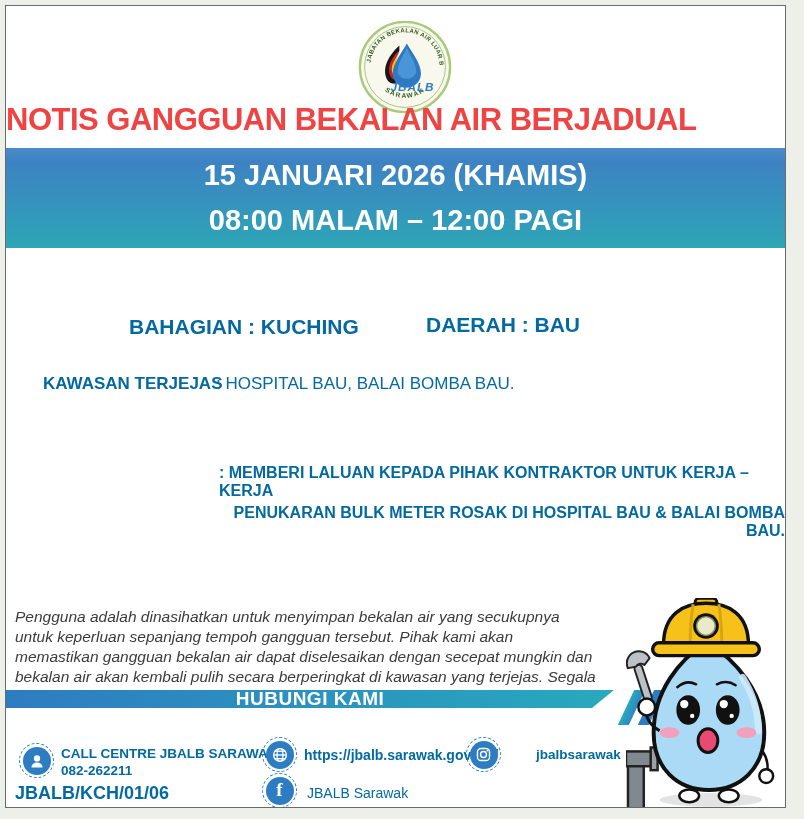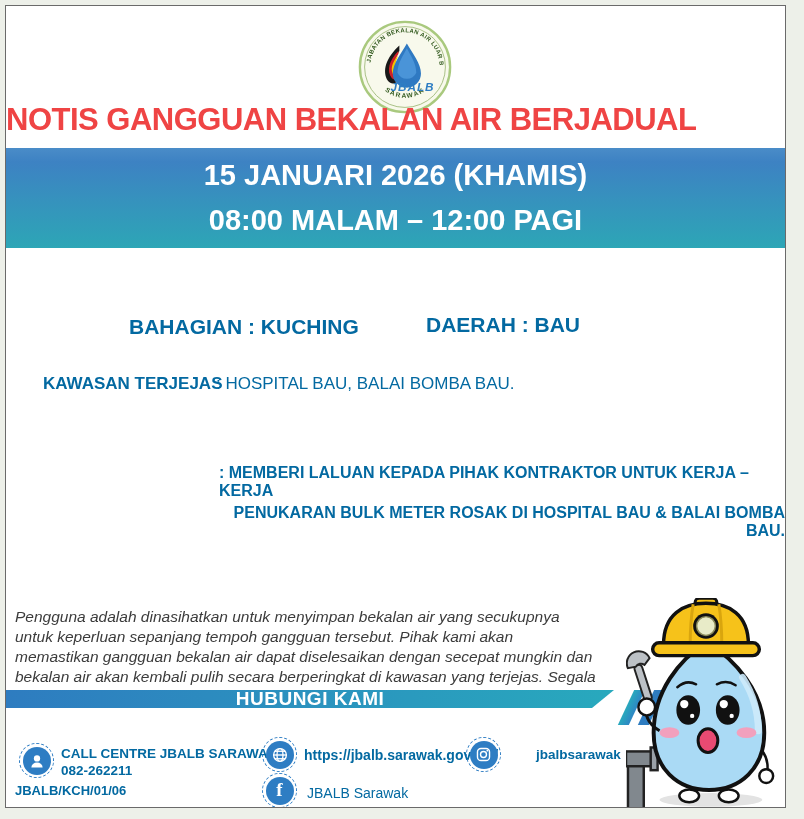--- a/index.html
+++ b/index.html
@@ -60,21 +60,21 @@
   
   .icon-ring{
     border:1.5px dashed #2e7dc3;border-radius:50%;
     width:33px;height:33px;display:flex;align-items:center;justify-content:center;
   }
   .icon-circle{
     width:28px;height:28px;border-radius:50%;background:#2e7dc3;
     display:flex;align-items:center;justify-content:center;color:#fff;
   }
   .contact-text{font-size:13.5px;font-weight:700;line-height:17px;}
-  .ref{left:9px;top:777px;font-size:13px;font-weight:700;}
+  .ref{left:9px;top:777px;font-size:18px;font-weight:700;}
   .url-text{left:298px;top:741px;font-size:14px;font-weight:700;}
   .fb-text{left:301px;top:779px;font-size:14px;font-weight:400;}
   .ig-text{left:502px;top:741px;font-size:13.5px;font-weight:700;margin-left:28px;}
   .fb-glyph{font-size:19px;font-weight:700;font-family:"Liberation Serif",serif;margin-top:-2px;}
   
   .mascot{left:620px;top:592px;width:158px;height:216px;}
 </style>
 </head>
 <body>
 

